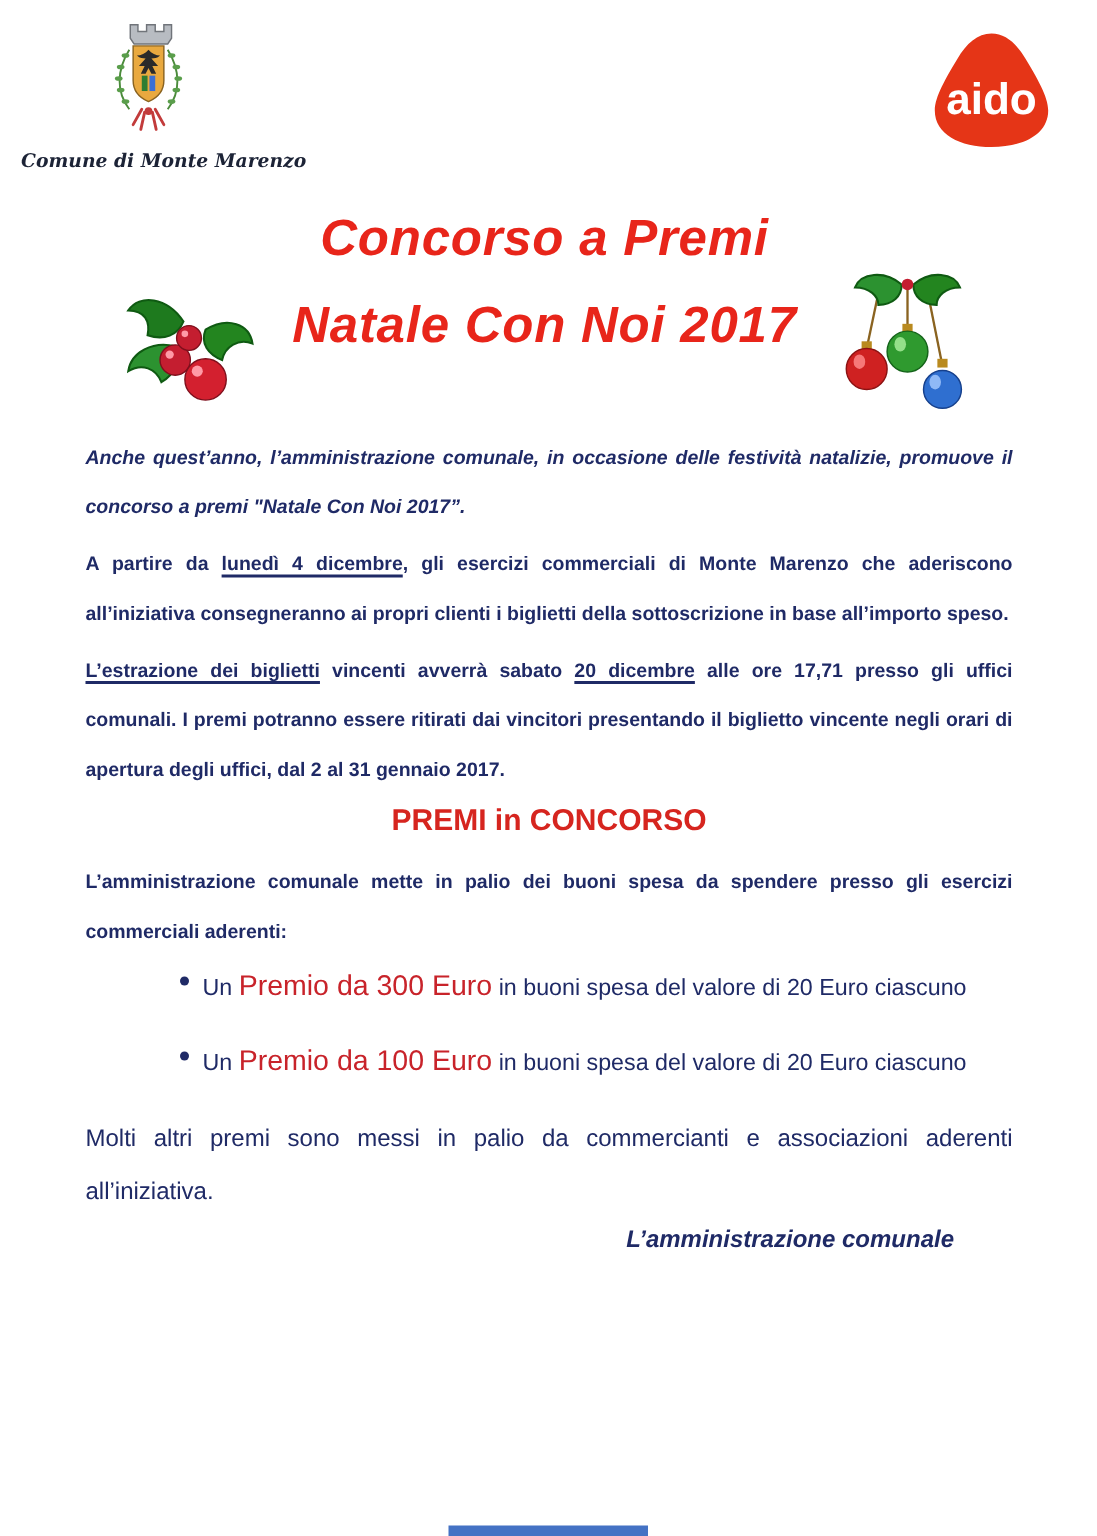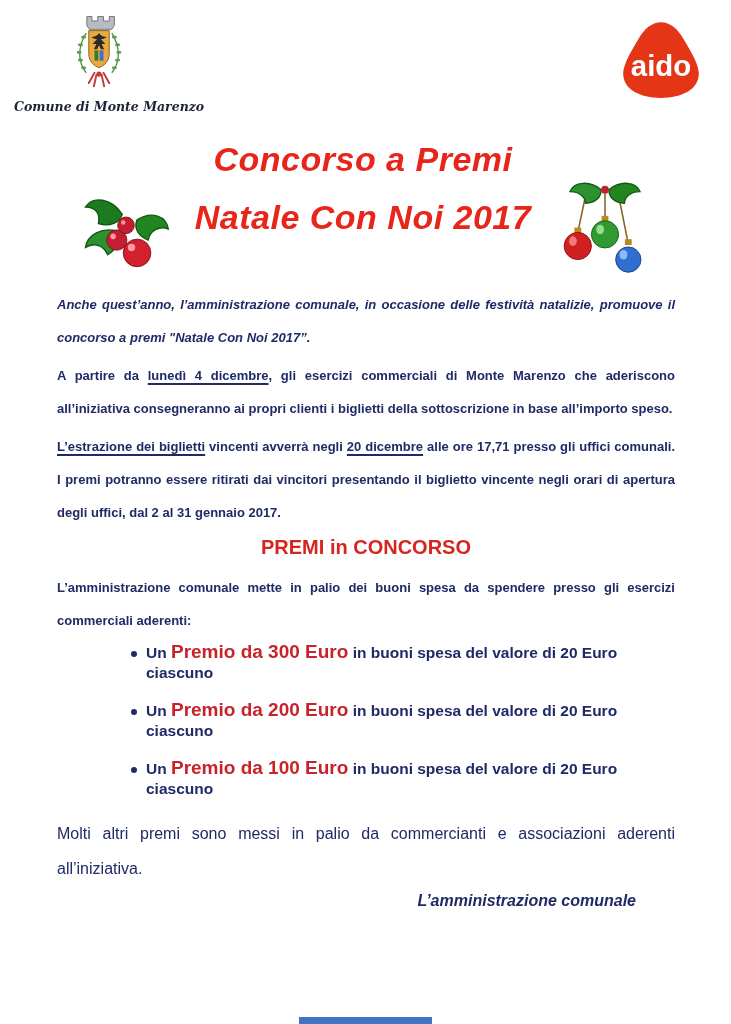--- a/index.html
+++ b/index.html
@@ -51,23 +51,23 @@
   .section-heading{
     margin:4px 0 10px 0;
     text-align:center;
     color:var(--heading-red);
     font-size:20px;font-weight:bold;
     line-height:27px;
   }
   ul.prizes{list-style:none;margin:3px 0 2px 0;padding:0 0 0 74px;}
   ul.prizes li{
     position:relative;
-    margin:0 0 17px 15px;
-    font-size:15.5px;font-weight:bold;
-    line-height:20px;color:var(--body-blue);
+    margin:0 0 17px 4px;
+    font-size:15.5px;font-weight:normal;
+    line-height:32px;color:var(--body-blue);
   }
   ul.prizes li::before{
     content:"";position:absolute;left:-15px;top:9px;
     width:6px;height:6px;border-radius:50%;
     background:var(--body-blue);
   }
   .b-prize{color:var(--prize-red);font-size:19px;}
   .closing{
     margin:2px 0 0 0;
     font-size:16px;font-weight:normal;
@@ -173,29 +173,28 @@
       <ellipse cx="69" cy="79" rx="4" ry="5" fill="#a8ccff" opacity="0.8"></ellipse>
     </g>
   </svg>
 
   <div class="content">
 
     <p class="body-p intro">Anche quest’anno, l’amministrazione comunale, in occasione delle festività natalizie, promuove il concorso a premi "Natale Con Noi 2017”.</p>
 
     <p class="body-p"><span>A partire da </span><span class="u">lunedì 4 dicembre</span><span>, gli esercizi commerciali di Monte Marenzo che aderiscono all’iniziativa consegneranno ai propri clienti i biglietti della sottoscrizione in base all’importo speso.</span></p>
 
-    <p class="body-p"><span class="u">L’estrazione dei biglietti</span><span> vincenti avverrà negli </span><span class="u">20 dicembre</span><span> alle ore 17,71 presso gli uffici comunali. I premi potranno essere ritirati dai vincitori presentando il biglietto vincente negli orari di apertura degli uffici, dal 2 al 31 gennaio 2017.</span></p>
+    <p class="body-p"><span class="u">L’estrazione dei biglietti</span><span> vincenti avverrà sabato </span><span class="u">20 dicembre</span><span> alle ore 17,71 presso gli uffici comunali. I premi potranno essere ritirati dai vincitori presentando il biglietto vincente negli orari di apertura degli uffici, dal 2 al 31 gennaio 2017.</span></p>
 
     <h2 class="section-heading">PREMI in CONCORSO</h2>
 
     <p class="body-p">L’amministrazione comunale mette in palio dei buoni spesa da spendere presso gli esercizi commerciali aderenti:</p>
 
     <ul class="prizes">
       <li><span>Un </span><span class="b-prize">Premio da 300 Euro</span><span> in buoni spesa del valore di 20 Euro ciascuno</span></li>
-      <li><span>Un </span><span class="b-prize">Premio da 200 Euro</span><span> in buoni spesa del valore di 20 Euro ciascuno</span></li>
       <li><span>Un </span><span class="b-prize">Premio da 100 Euro</span><span> in buoni spesa del valore di 20 Euro ciascuno</span></li>
     </ul>
 
     <p class="closing">Molti altri premi sono messi in palio da commercianti e associazioni aderenti all’iniziativa.</p>
 
     <p class="signature">L’amministrazione comunale</p>
 
   </div>
 
   <div class="footer-bar"></div>

